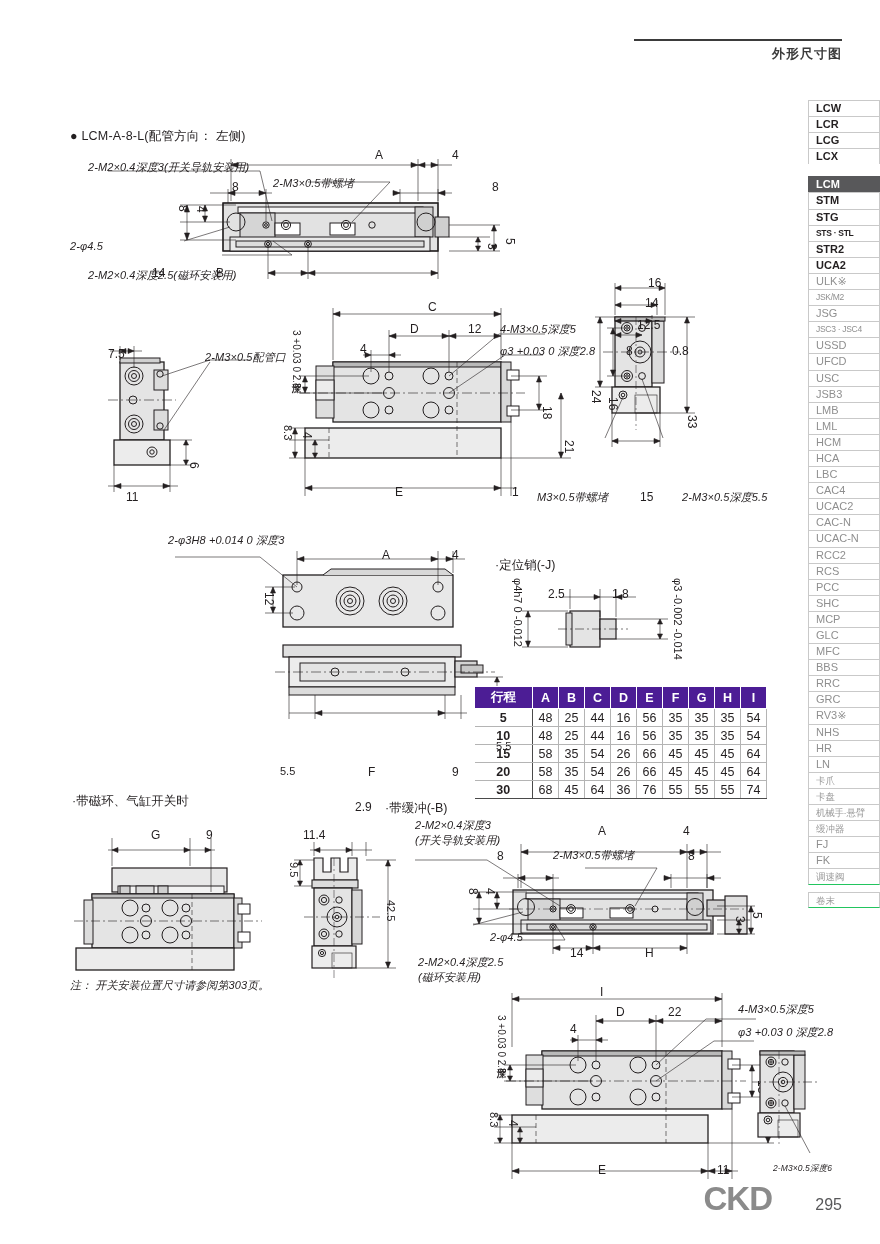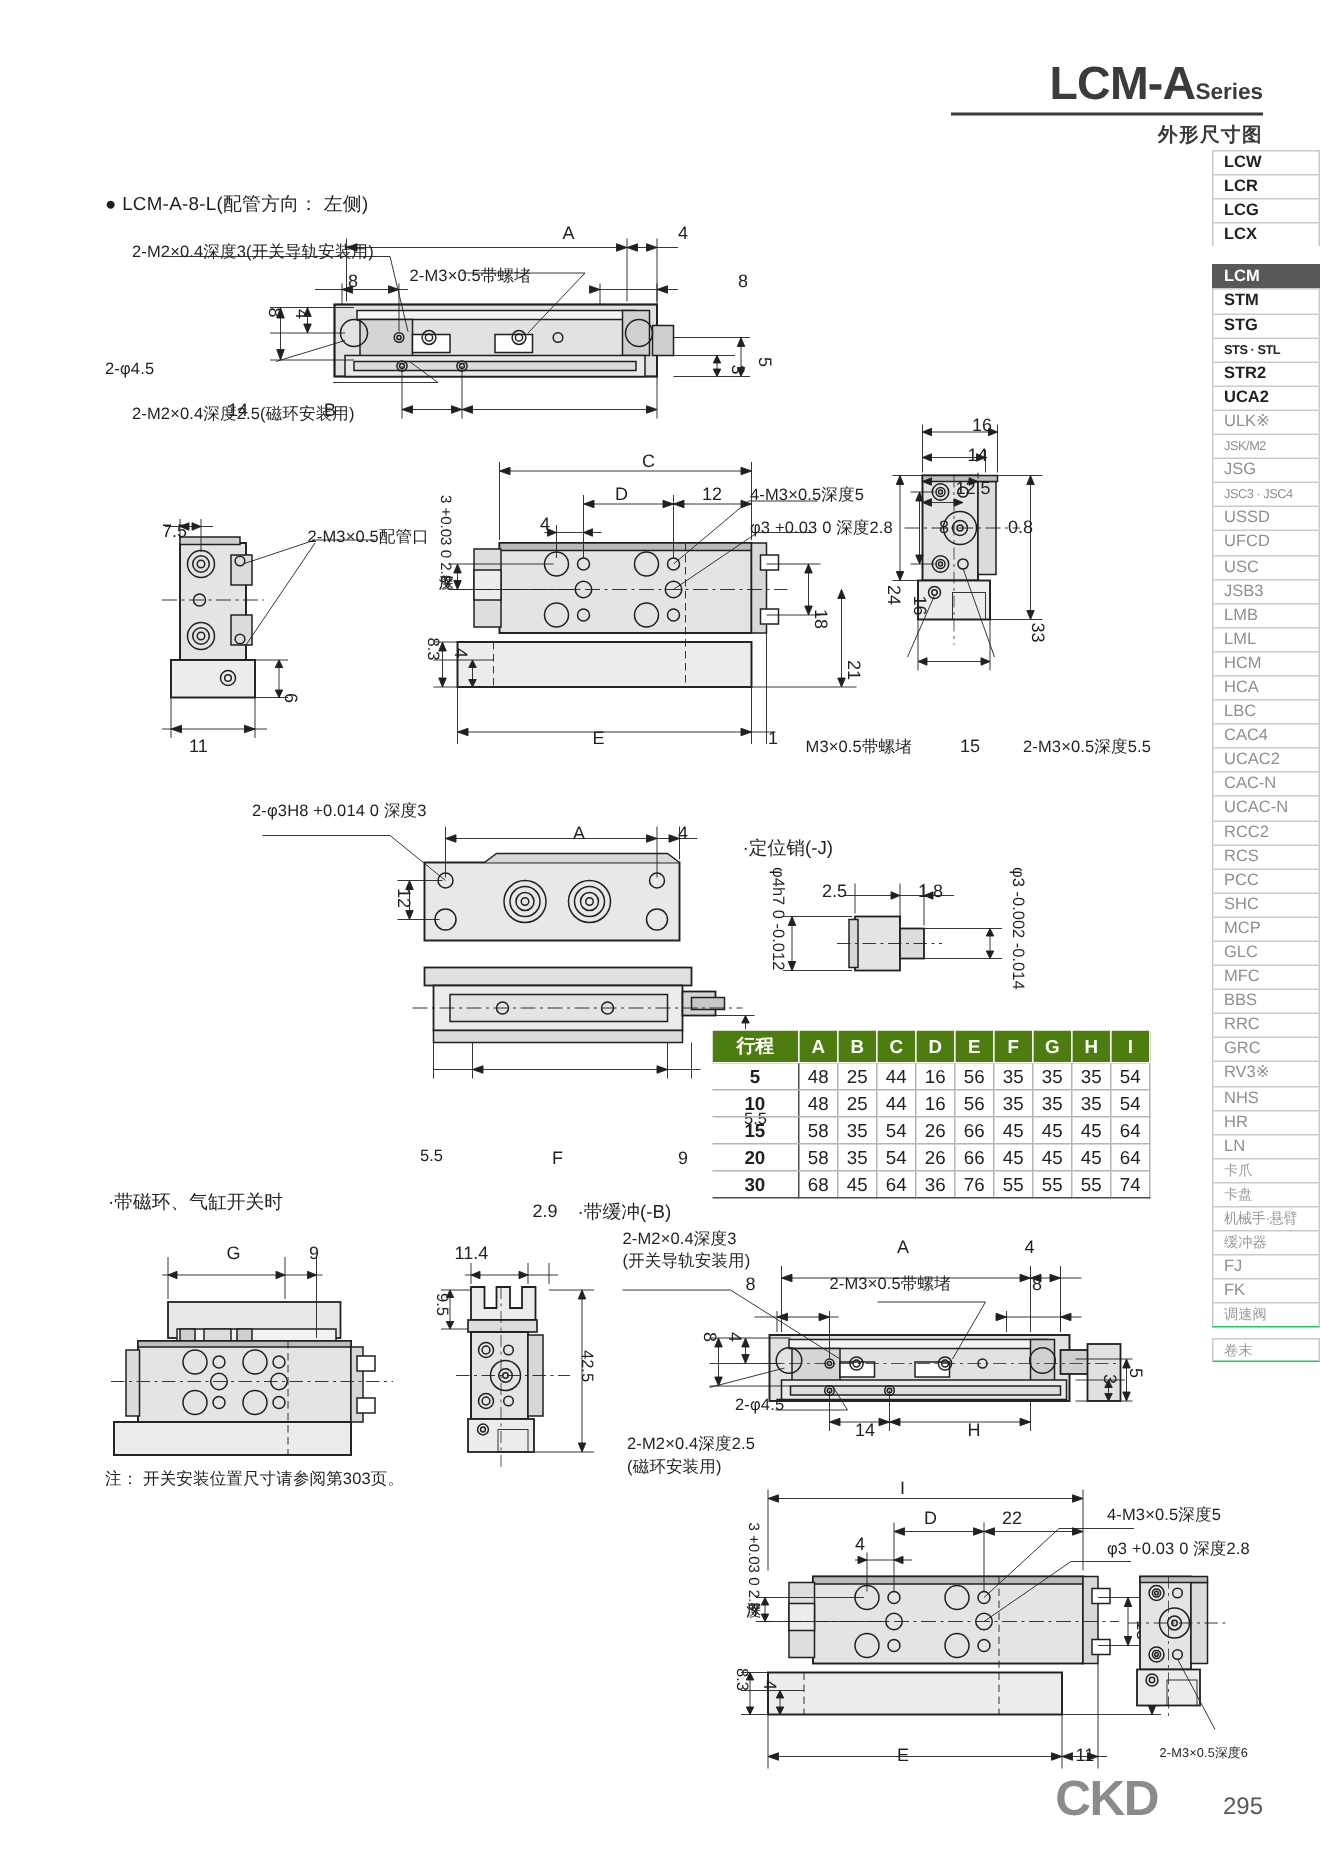--- a/index.html
+++ b/index.html
@@ -49,50 +49,47 @@
   .sb-item.sm { font-size:8.5px; letter-spacing:-0.3px; }
   .sb-item.cn { font-size:9.5px; color:#9a9a9a; }
   .sb-gap { height:7px; }
 
   
   .ckd-logo { position:absolute; right:108px; bottom:26px; font-size:33px; font-weight:bold; color:#8b8b8b; letter-spacing:-1px; }
   .page-no  { position:absolute; right:38px; bottom:30px; font-size:16px; color:#58585a; }
 
   
   .dw { position:absolute; }
-  .note { position:absolute; font-size:11px; white-space:nowrap; letter-spacing:0.1px; }
+  .note { position:absolute; font-size:11px; white-space:nowrap; letter-spacing:0.1px;font-style:italic; }
   .note.xs { font-size:8.5px; }
   .lab { position:absolute; font-size:12px; white-space:nowrap; }
   .vert { writing-mode:vertical-rl; text-orientation:mixed; }
   .sub-head { position:absolute; font-size:12.5px; white-space:nowrap; }
 
   svg { display:block; overflow:visible; }
 
   
   .dimtable { position:absolute; left:474px; top:686px; border-collapse:collapse; font-size:12.5px; }
   .dimtable th {
-    background:#4d7c0f; color:#fff; font-weight:bold; border:1px solid #fff;
+    background:#4c1d95; color:#fff; font-weight:bold; border:1px solid #fff;
     padding:2px 0; text-align:center; font-size:12.5px;
   }
   .dimtable th.first { width:58px; }
   .dimtable td {
     border:1px solid #b4b4b4; text-align:center; padding:1.5px 0; width:26px; color:#231f20;
   }
   .dimtable td.first { font-weight:bold; width:58px; border-left:none; border-right:1px solid #4a4a4a;}
   .dimtable tr.thick td { border-bottom:1px solid #4a4a4a; }
 </style>
 </head>
 <body>
 
 <div class="page">
 
   <div class="hdr">
-    <div class="hdr-title">
-      <span>LCM-A</span><span class="ser">Series</span>
-    </div>
     <div class="hdr-rule"></div>
     <div class="hdr-sub">外形尺寸图</div>
   </div>
 
   <div class="bullet-line">● LCM-A-8-L(配管方向： 左侧)</div>
 
   <div class="sidebar">
     <div id="sb-list">
         <div class="sb-item dark">LCW</div>
         <div class="sb-item dark">LCR</div>

